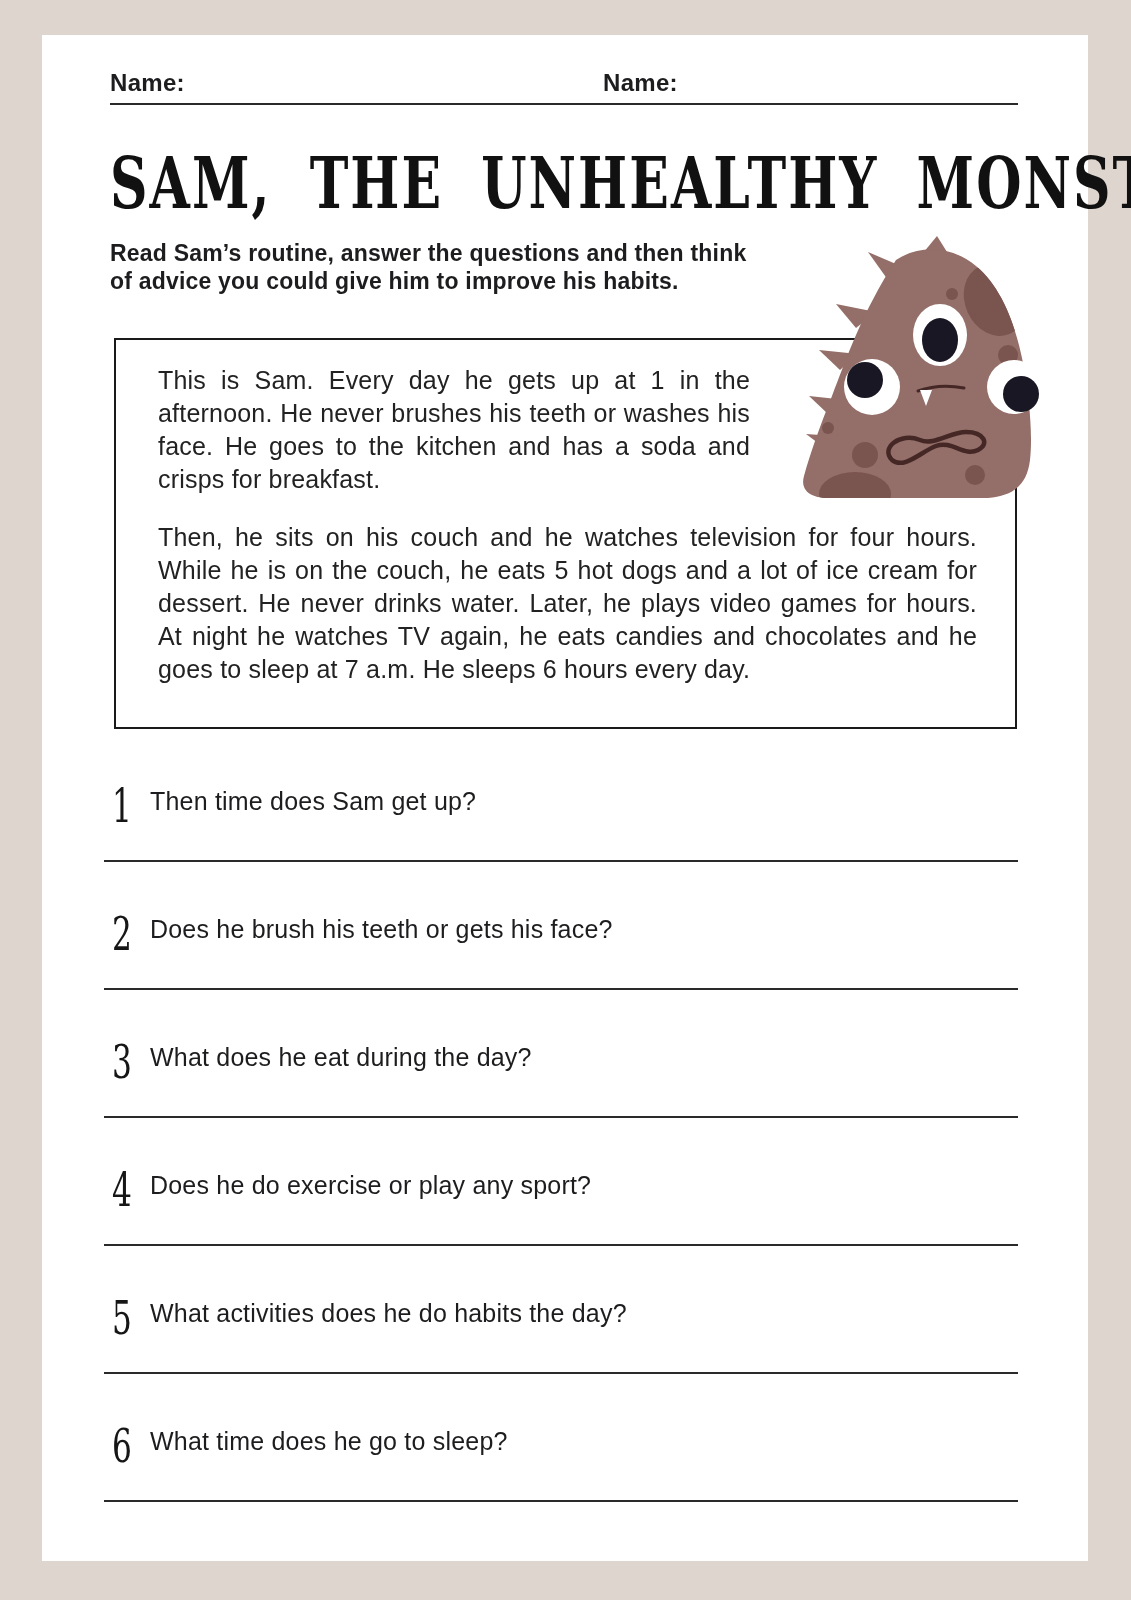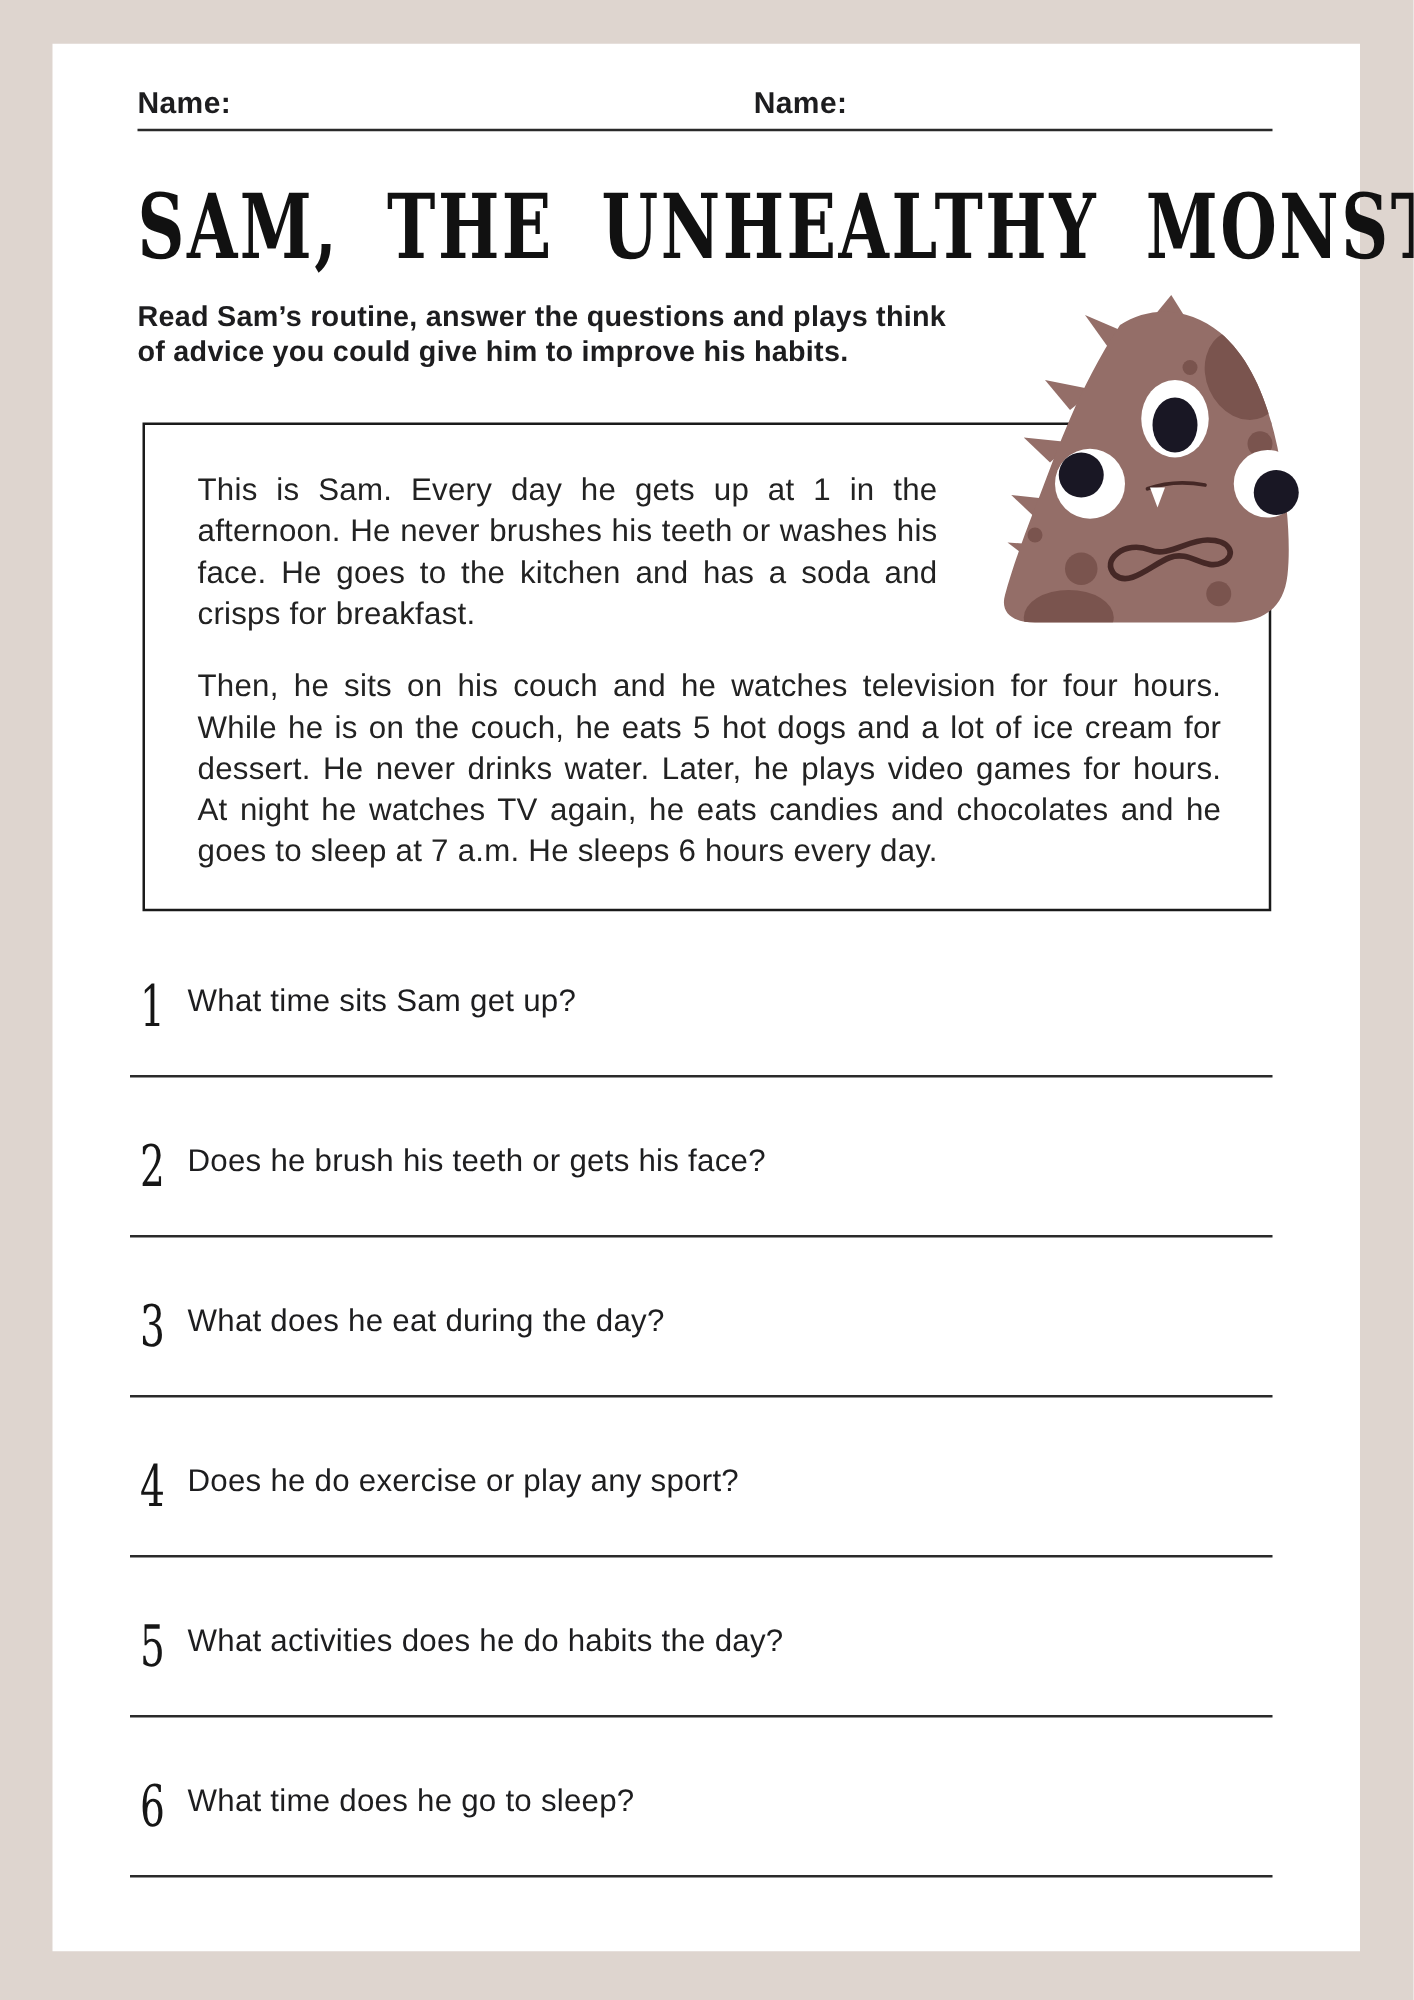--- a/index.html
+++ b/index.html
@@ -18,21 +18,21 @@
          font-family:"DejaVu Serif","Liberation Serif",serif;font-weight:700;color:#111;
          font-size:52px;line-height:52px;letter-spacing:2px;word-spacing:18px;white-space:nowrap;
          transform:scale(1,1.38);transform-origin:left top;}
 
   
   .instructions{position:absolute;left:68px;top:204px;width:648px;margin:0;
                 font-size:23px;line-height:28px;font-weight:700;color:#1d1d1f;letter-spacing:.2px;}
 
   
   .passage-box{position:absolute;left:72px;top:303px;width:903px;height:391px;box-sizing:border-box;
-               border:2.5px solid #1a1a1a;padding:36px 38px 0 42px;background:transparent;}
+               border:2.5px solid #1a1a1a;padding:24px 38px 0 42px;background:transparent;}
   .passage-box p{margin:0;font-size:25px;line-height:33px;color:#222;text-align:justify;letter-spacing:.2px;}
   .passage-p1{width:592px;margin-bottom:25px !important;}
 
   
   .monster{position:absolute;left:750px;top:193px;width:250px;height:275px;}
 
   
   .questions{position:absolute;left:70px;top:748px;width:906px;}
   .question{position:relative;height:128px;}
   .q-row{display:flex;align-items:flex-start;gap:16px;}
@@ -47,21 +47,21 @@
 
 <div class="canvas">
   <div class="page">
 
     <span class="hdr-label hdr-name">Name:</span>
     <span class="hdr-label hdr-date">Name:</span>
     <div class="hdr-line"></div>
 
     <h1 class="title">SAM, THE UNHEALTHY MONSTER</h1>
 
-    <p class="instructions">Read Sam’s routine, answer the questions and plays think of advice you could give him to improve his habits.</p>
+    <p class="instructions">Read Sam’s routine, answer the questions and then think of advice you could give him to improve his habits.</p>
 
     <div class="passage-box">
       <p class="passage-p1">This is Sam. Every day he gets up at 1 in the afternoon. He never brushes his teeth or washes his face. He goes to the kitchen and has a soda and crisps for breakfast.</p>
       <p class="passage-p2">Then, he sits on his couch and he watches television for four hours. While he is on the couch, he eats 5 hot dogs and a lot of ice cream for dessert. He never drinks water. Later, he plays video games for hours. At night he watches TV again, he eats candies and chocolates and he goes to sleep at 7 a.m. He sleeps 6 hours every day.</p>
     </div>
 
     <svg class="monster" viewBox="0 0 250 275" xmlns="http://www.w3.org/2000/svg" aria-hidden="true">
       <defs>
         <clipPath id="bodyClip">
           <path d="M104 32 C128 16 160 18 184 38 C208 58 222 92 230 130 C237 165 241 205 238 232 C235 258 220 268 196 270 L36 270 C18 270 8 262 12 248 C18 226 28 198 40 168 C54 132 70 84 104 32 Z"></path>
@@ -106,21 +106,21 @@
 
       <g fill="none" stroke-width="4.5" stroke-linecap="round" stroke-linejoin="round" stroke="#452826">
         <path d="M100 232 C88 220 108 204 128 212 C142 218 158 204 174 204 C192 204 198 216 186 222 C172 229 160 212 144 218 C130 223 112 242 100 232"></path>
       </g>
     </svg>
 
     <div class="questions">
   <div class="question">
     <div class="q-row">
       <span class="q-num">1</span>
-      <span class="q-text">What time sits Sam get up?</span>
+      <span class="q-text">Then time does Sam get up?</span>
     </div>
     <div class="q-line"></div>
   </div>
 
   <div class="question">
     <div class="q-row">
       <span class="q-num">2</span>
       <span class="q-text">Does he brush his teeth or gets his face?</span>
     </div>
     <div class="q-line"></div>

